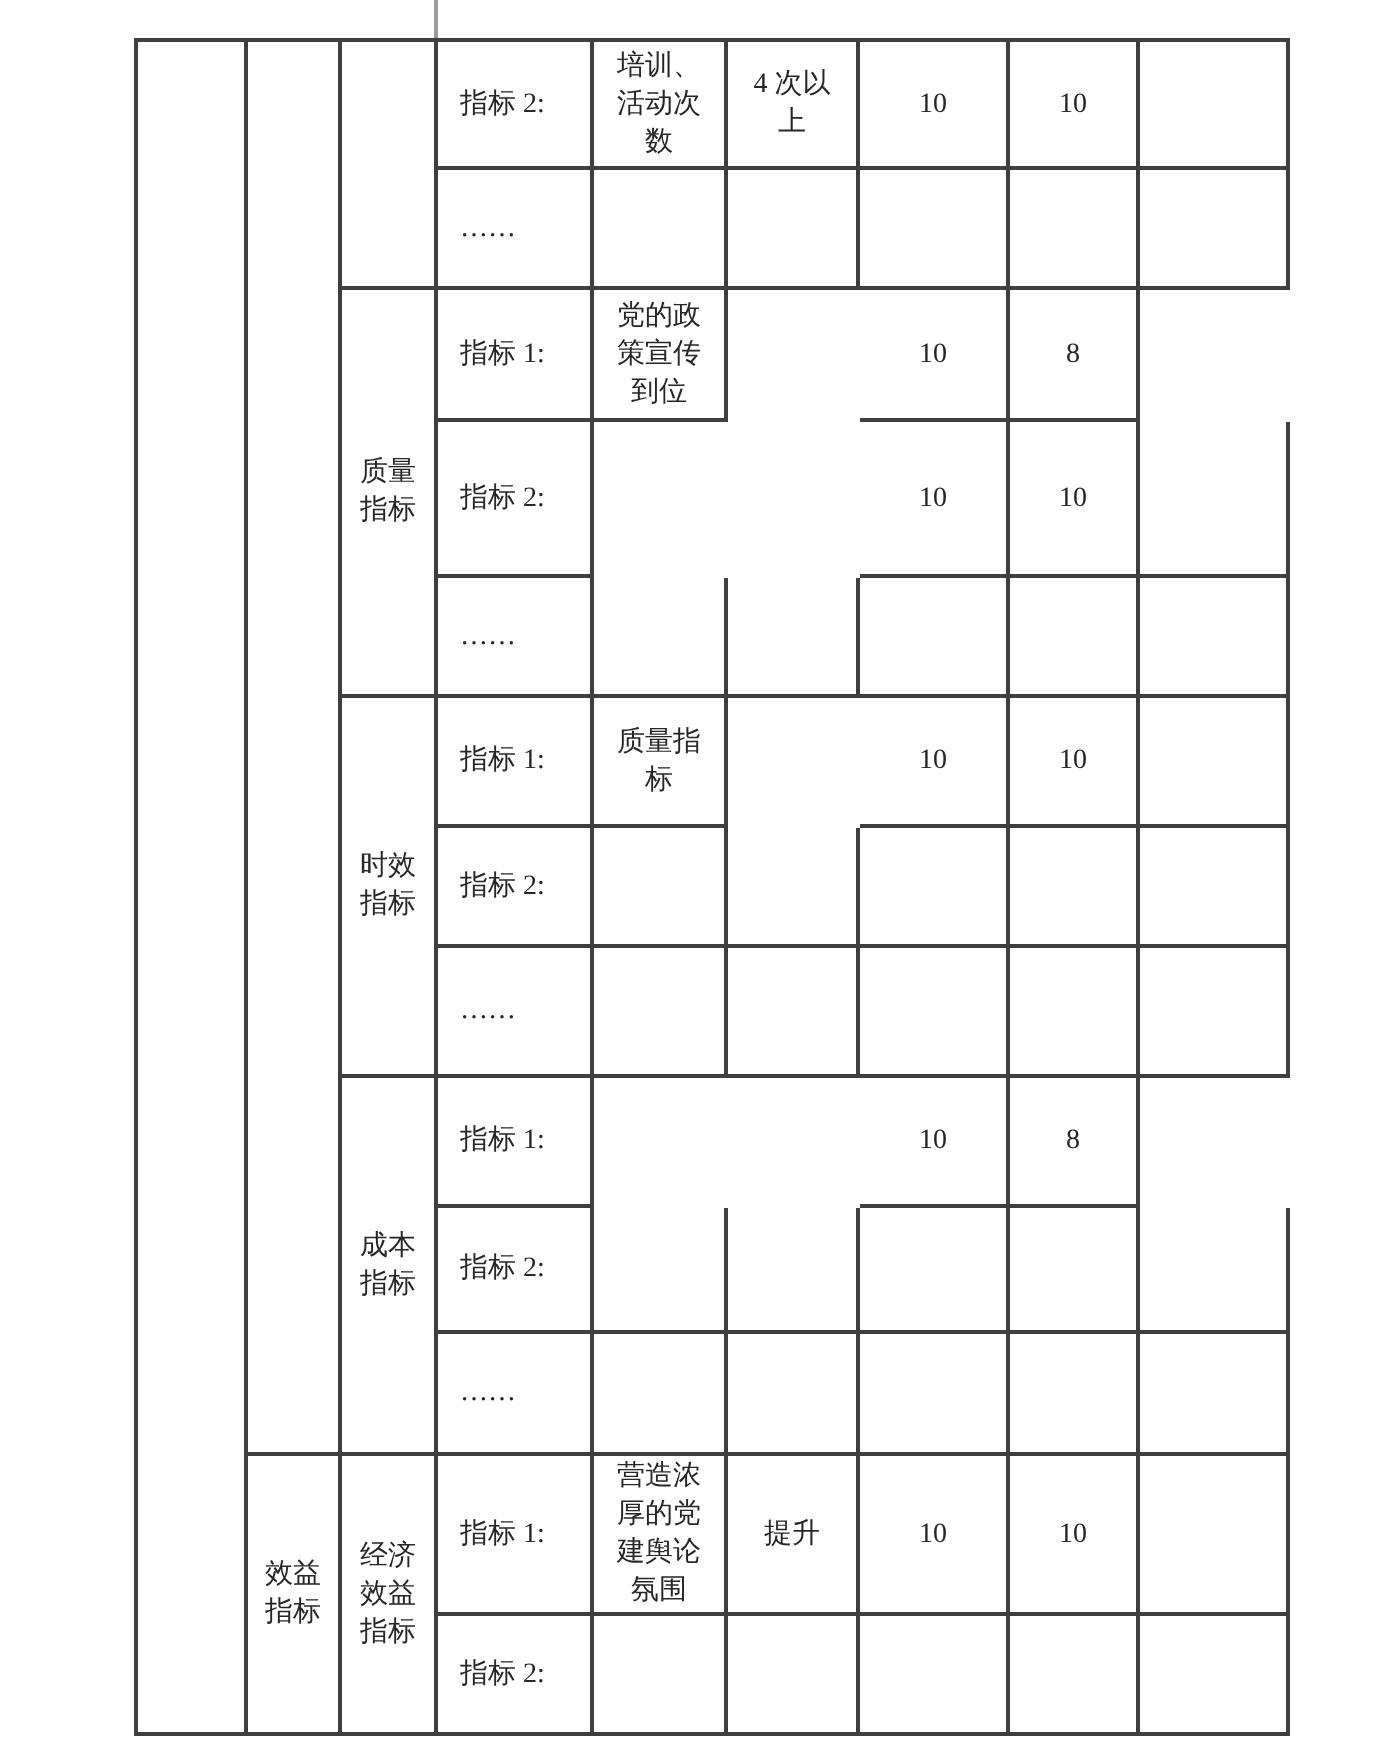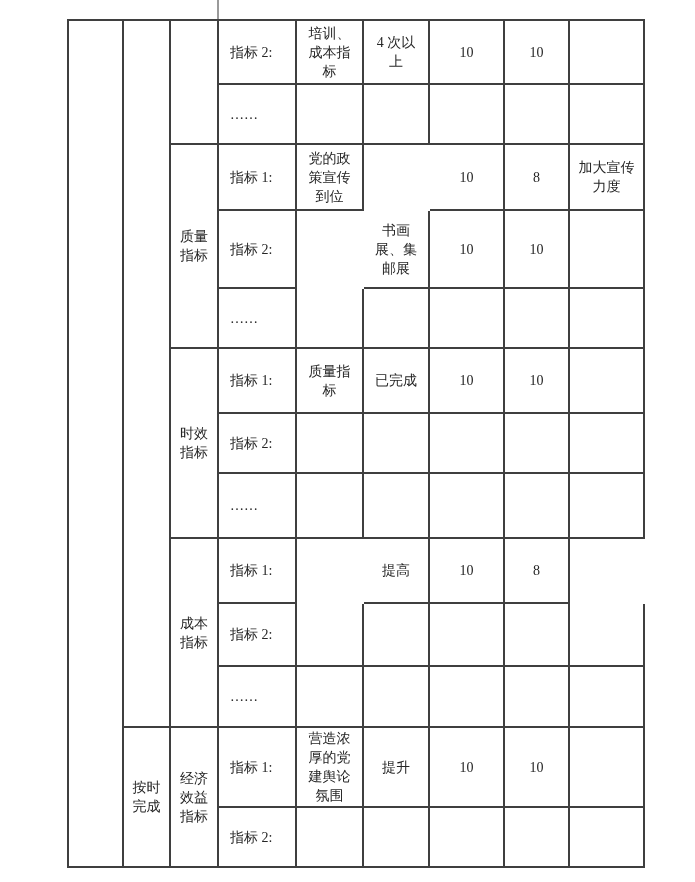--- a/index.html
+++ b/index.html
@@ -56,84 +56,80 @@
 </head>
 <body>
 
 <div>
   <div class="stub"></div>
 
   <div class="tbl">
 
     <div class="cell" style="grid-area:1/1/14/2"></div>
     <div class="cell" style="grid-area:1/2/12/3"></div>
-    <div class="cell" style="grid-area:12/2/14/3">按时完成</div>
+    <div class="cell" style="grid-area:12/2/14/3">效益指标</div>
 
     <div class="cell" style="grid-area:1/3/3/4"></div>
     <div class="cell" style="grid-area:3/3/6/4">质量指标</div>
     <div class="cell" style="grid-area:9/3/12/4">成本指标</div>
     <div class="cell" style="grid-area:6/3/9/4">时效指标</div>
     <div class="cell" style="grid-area:12/3/14/4">经济效益指标</div>
 
     <div class="cell ind" style="grid-area:1/4">指标 2:</div>
-    <div class="cell" style="grid-area:1/5">培训、成本指标</div>
+    <div class="cell" style="grid-area:1/5">培训、活动次数</div>
     <div class="cell" style="grid-area:1/6">4 次以上</div>
     <div class="cell" style="grid-area:1/7">10</div>
     <div class="cell" style="grid-area:1/8">10</div>
     <div class="cell" style="grid-area:1/9"></div>
 
     <div class="cell ind" style="grid-area:2/4">……</div>
     <div class="cell" style="grid-area:2/5"></div>
     <div class="cell" style="grid-area:2/6"></div>
     <div class="cell" style="grid-area:2/7"></div>
     <div class="cell" style="grid-area:2/8"></div>
     <div class="cell" style="grid-area:2/9"></div>
 
     <div class="cell ind" style="grid-area:3/4">指标 1:</div>
     <div class="cell" style="grid-area:3/5">党的政策宣传到位</div>
     <div class="cell" style="grid-area:3/7">10</div>
     <div class="cell" style="grid-area:3/8">8</div>
-    <div class="cell" style="grid-area:3/9">加大宣传力度</div>
 
     <div class="cell ind" style="grid-area:4/4">指标 2:</div>
-    <div class="cell" style="grid-area:4/6">书画展、集邮展</div>
     <div class="cell" style="grid-area:4/7">10</div>
     <div class="cell" style="grid-area:4/8">10</div>
     <div class="cell" style="grid-area:4/9"></div>
 
     <div class="cell ind" style="grid-area:5/4">……</div>
     <div class="cell" style="grid-area:5/5"></div>
     <div class="cell" style="grid-area:5/6"></div>
     <div class="cell" style="grid-area:5/7"></div>
     <div class="cell" style="grid-area:5/8"></div>
     <div class="cell" style="grid-area:5/9"></div>
 
     <div class="cell ind" style="grid-area:6/4">指标 1:</div>
     <div class="cell" style="grid-area:6/5">质量指标</div>
-    <div class="cell" style="grid-area:6/6">已完成</div>
     <div class="cell" style="grid-area:6/7">10</div>
     <div class="cell" style="grid-area:6/8">10</div>
     <div class="cell" style="grid-area:6/9"></div>
 
     <div class="cell ind" style="grid-area:7/4">指标 2:</div>
     <div class="cell" style="grid-area:7/5"></div>
     <div class="cell" style="grid-area:7/6"></div>
     <div class="cell" style="grid-area:7/7"></div>
     <div class="cell" style="grid-area:7/8"></div>
     <div class="cell" style="grid-area:7/9"></div>
 
     <div class="cell ind" style="grid-area:8/4">……</div>
     <div class="cell" style="grid-area:8/5"></div>
     <div class="cell" style="grid-area:8/6"></div>
     <div class="cell" style="grid-area:8/7"></div>
     <div class="cell" style="grid-area:8/8"></div>
     <div class="cell" style="grid-area:8/9"></div>
 
     <div class="cell ind" style="grid-area:9/4">指标 1:</div>
-    <div class="cell" style="grid-area:9/6">提高</div>
     <div class="cell" style="grid-area:9/7">10</div>
     <div class="cell" style="grid-area:9/8">8</div>
 
     <div class="cell ind" style="grid-area:10/4">指标 2:</div>
     <div class="cell" style="grid-area:10/5"></div>
     <div class="cell" style="grid-area:10/6"></div>
     <div class="cell" style="grid-area:10/7"></div>
     <div class="cell" style="grid-area:10/8"></div>
     <div class="cell" style="grid-area:10/9"></div>
 

